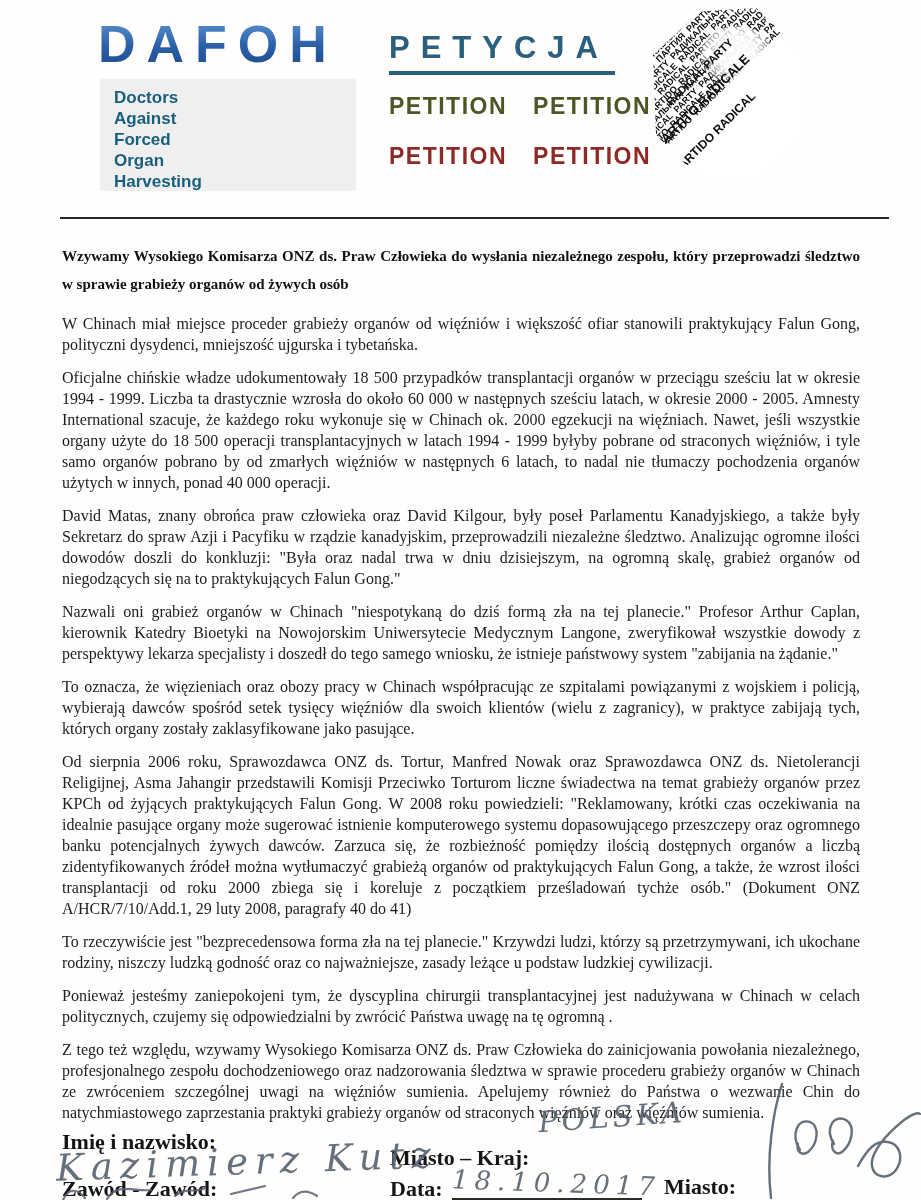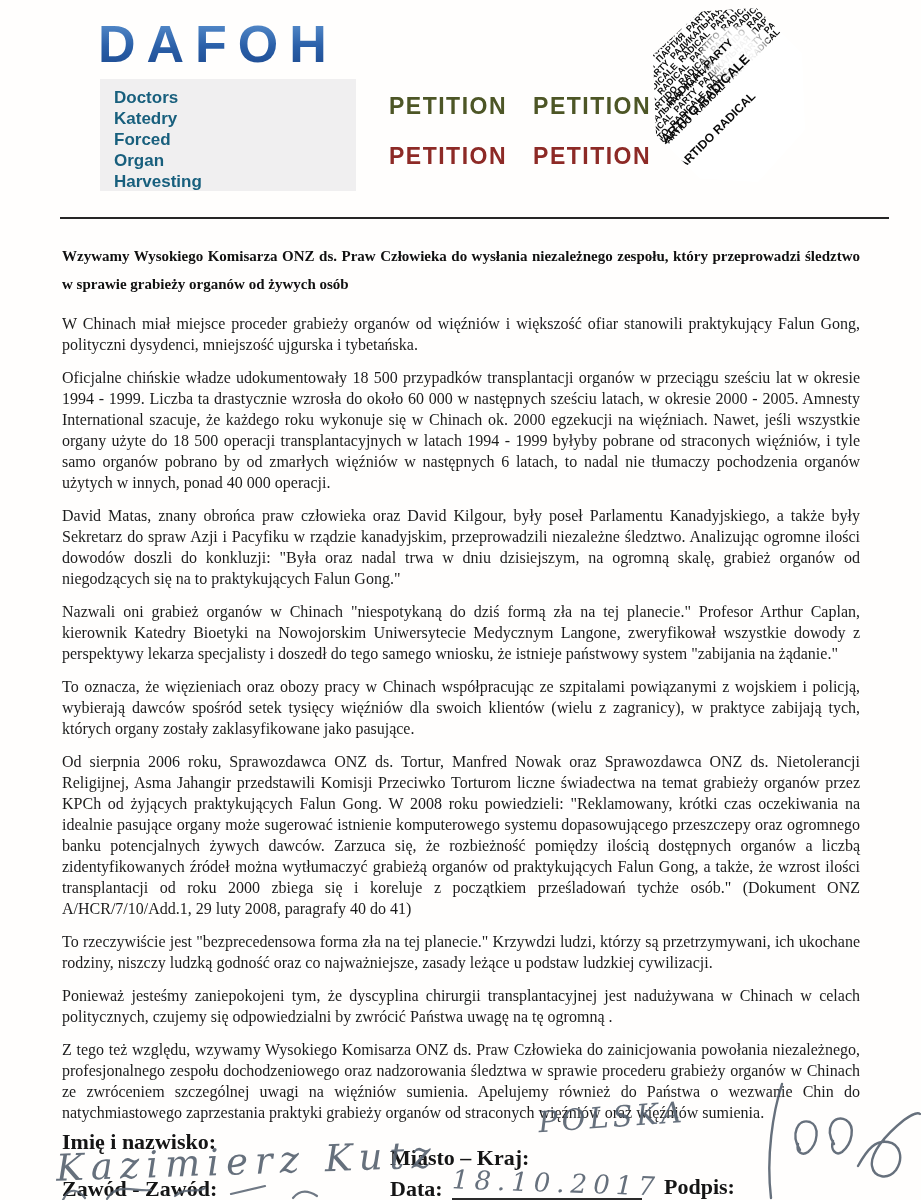--- a/index.html
+++ b/index.html
@@ -100,26 +100,27 @@
   .date-underline{position:absolute;left:452px;top:1198px;width:190px;height:2px;background:#2a2a2a;}
 </style>
 </head>
 <body>
 
 <div id="page">
 
   <div class="dafoh-acronym">DAFOH</div>
   <div class="dafoh-box">
     <div class="dafoh-words">Doctors
-Katedry
+Against
 Forced
 Organ
 Harvesting</div>
   </div>
 
+  <div class="petycja">PETYCJA</div>
   <div class="petition-row row1">
     <span>PETITION</span><span>PETITION</span>
   </div>
   <div class="petition-row row2">
     <span>PETITION</span><span>PETITION</span>
   </div>
 
   <div class="stamp">
     <div class="stamp-fill">PARTITO RADICALE RADICAL PARTY РАДИКАЛЬНАЯ ПАРТИЯ PARTIDO RADICAL PARTI RADICAL PARTITO RADICALE RADICAL PARTY РАДИКАЛЬНАЯ ПАРТИЯ PARTIDO RADICAL PARTI RADICAL PARTITO RADICALE RADICAL PARTY РАДИКАЛЬНАЯ ПАРТИЯ PARTIDO RADICAL PARTI RADICAL PARTITO RADICALE RADICAL PARTY РАДИКАЛЬНАЯ ПАРТИЯ PARTIDO RADICAL PARTI RADICAL PARTITO RADICALE RADICAL PARTY РАДИКАЛЬНАЯ ПАРТИЯ PARTIDO RADICAL PARTI RADICAL PARTITO RADICALE RADICAL PARTY РАДИКАЛЬНАЯ ПАРТИЯ PARTIDO RADICAL PARTI RADICAL PARTITO RADICALE RADICAL PARTY РАДИКАЛЬНАЯ ПАРТИЯ PARTIDO RADICAL PARTI RADICAL PARTITO RADICALE RADICAL PARTY РАДИКАЛЬНАЯ ПАРТИЯ PARTIDO RADICAL PARTI RADICAL PARTITO RADICALE RADICAL PARTY РАДИКАЛЬНАЯ ПАРТИЯ PARTIDO RADICAL PARTI RADICAL PARTITO RADICALE RADICAL PARTY РАДИКАЛЬНАЯ ПАРТИЯ PARTIDO RADICAL PARTI RADICAL PARTITO RADICALE RADICAL PARTY РАДИКАЛЬНАЯ ПАРТИЯ PARTIDO RADICAL PARTI RADICAL PARTITO RADICALE RADICAL PARTY РАДИКАЛЬНАЯ ПАРТИЯ PARTIDO RADICAL PARTI RADICAL PARTITO RADICALE RADICAL PARTY РАДИКАЛЬНАЯ ПАРТИЯ PARTIDO RADICAL PARTI RADICAL PARTITO RADICALE RADICAL PARTY РАДИКАЛЬНАЯ ПАРТИЯ PARTIDO RADICAL PARTI RADICAL</div>
     <div class="stamp-head"></div>
@@ -140,21 +141,21 @@
     <p>Od sierpnia 2006 roku, Sprawozdawca ONZ ds. Tortur, Manfred Nowak oraz Sprawozdawca ONZ ds. Nietolerancji Religijnej, Asma Jahangir przedstawili Komisji Przeciwko Torturom liczne świadectwa na temat grabieży organów przez KPCh od żyjących praktykujących Falun Gong. W 2008 roku powiedzieli: "Reklamowany, krótki czas oczekiwania na idealnie pasujące organy może sugerować istnienie komputerowego systemu dopasowującego przeszczepy oraz ogromnego banku potencjalnych żywych dawców. Zarzuca się, że rozbieżność pomiędzy ilością dostępnych organów a liczbą zidentyfikowanych źródeł można wytłumaczyć grabieżą organów od praktykujących Falun Gong, a także, że wzrost ilości transplantacji od roku 2000 zbiega się i koreluje z początkiem prześladowań tychże osób." (Dokument ONZ A/HCR/7/10/Add.1, 29 luty 2008, paragrafy 40 do 41)</p>
     <p>To rzeczywiście jest "bezprecedensowa forma zła na tej planecie." Krzywdzi ludzi, którzy są przetrzymywani, ich ukochane rodziny, niszczy ludzką godność oraz co najważniejsze, zasady leżące u podstaw ludzkiej cywilizacji.</p>
     <p>Ponieważ jesteśmy zaniepokojeni tym, że dyscyplina chirurgii transplantacyjnej jest nadużywana w Chinach w celach politycznych, czujemy się odpowiedzialni by zwrócić Państwa uwagę na tę ogromną .</p>
     <p>Z tego też względu, wzywamy Wysokiego Komisarza ONZ ds. Praw Człowieka do zainicjowania powołania niezależnego, profesjonalnego zespołu dochodzeniowego oraz nadzorowania śledztwa w sprawie procederu grabieży organów w Chinach ze zwróceniem szczególnej uwagi na więźniów sumienia. Apelujemy również do Państwa o wezwanie Chin do natychmiastowego zaprzestania praktyki grabieży organów od straconych więźniów oraz więźniów sumienia.</p>
   </div>
 
   <div class="form-label lbl-name">Imię i nazwisko:</div>
   <div class="form-label lbl-city">Miasto – Kraj:</div>
   <div class="form-label lbl-title">Zawód - Zawód:</div>
   <div class="form-label lbl-date">Data:</div>
-  <div class="form-label lbl-sign">Podpis:</div>
+  <div class="form-label lbl-sign">Miasto:</div>
 
   <div class="ink ink-name">Kazimierz Kutz</div>
   <div class="ink ink-city">POLSKA</div>
   <div class="ink ink-date">18.10.2017</div>
   <div class="date-underline"></div>
 
   <svg class="sig-svg" width="203" height="122" viewBox="0 0 203 122">
     <g fill="none" stroke="#56616f" stroke-width="2.4" stroke-linecap="round" opacity="0.9">
       <path d="M64,6 C55,34 48,78 53,120"></path>
       <path d="M82,72 C72,56 80,40 92,44 C102,48 100,66 90,74 C84,78 78,74 80,66"></path>

